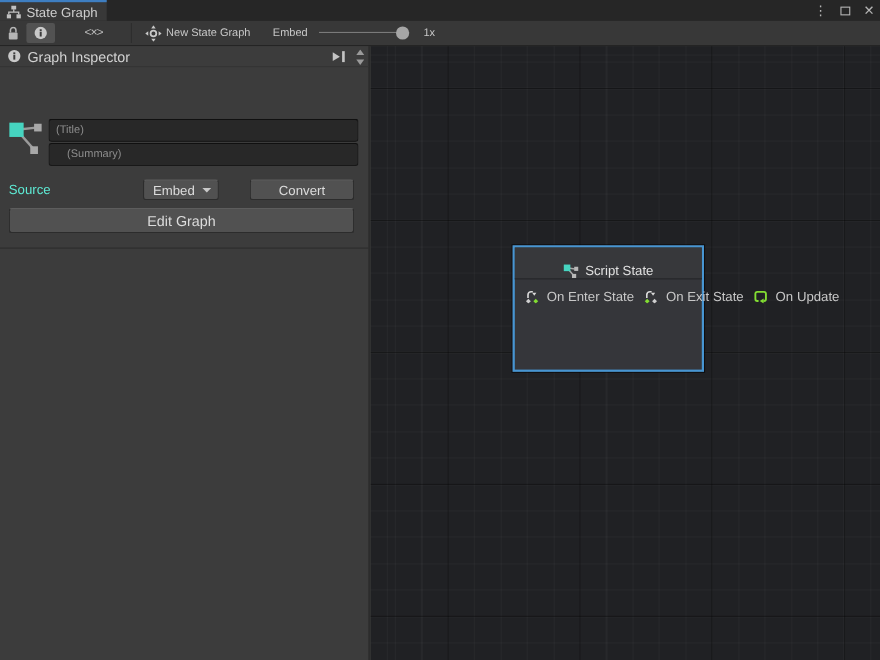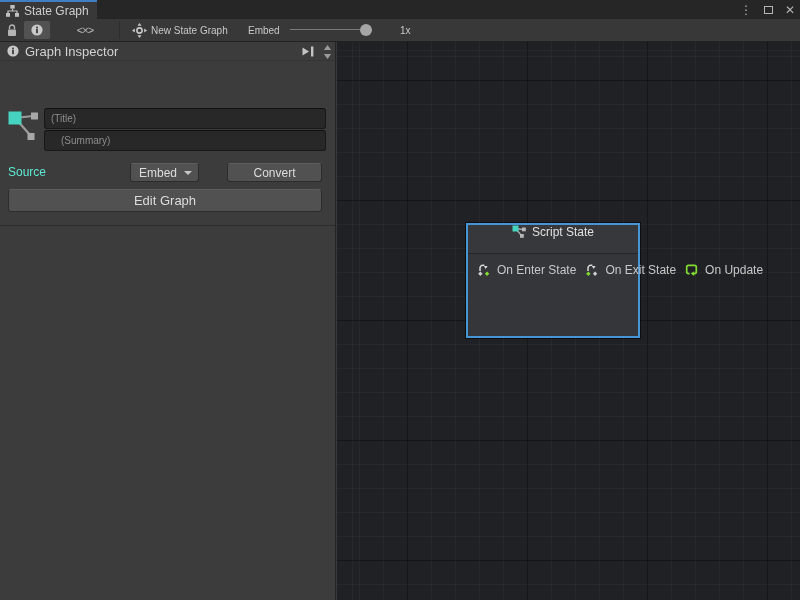--- a/index.html
+++ b/index.html
@@ -24,21 +24,21 @@
   .info-toggle{left:24px;width:26px;height:18px;top:2px;background:#525252;border-radius:2px;}
   .code-btn{left:70px;width:30px;font-size:11px;color:#bdbdbd;letter-spacing:-1px;}
   .tb-divider{position:absolute;top:2px;height:18px;width:1px;background:#2d2d2d;}
   .move-icon-wrap{left:131px;width:17px;}
   .tb-text{font-size:10px;color:#c8c8c8;white-space:nowrap;}
   .new-graph-label{position:absolute;left:151px;top:0;height:22px;display:flex;align-items:center;}
   .zoom-label{position:absolute;left:248px;top:0;height:22px;display:flex;align-items:center;}
   .slider{position:absolute;left:290px;top:0;width:82px;height:22px;}
   .slider-track{position:absolute;left:0;right:0;top:10px;height:1px;background:#7a7a7a;}
   .slider-thumb{position:absolute;left:70px;top:5px;width:12px;height:12px;border-radius:50%;background:#a6a6a6;}
-  .zoom-value{position:absolute;left:400px;top:0;height:22px;display:flex;align-items:center;}
+  .zoom-value{position:absolute;left:385px;top:0;height:22px;display:flex;align-items:center;}
   .tb-right{position:absolute;right:0;top:0;height:22px;display:flex;align-items:stretch;}
   .tb-btn{display:flex;align-items:center;gap:4px;padding:0 7px;font-size:12px;color:#cdcdcd;
           border-left:1px solid #2e2e2e;white-space:nowrap;}
   .tb-btn.disabled{color:#787878;}
   .tri-down{width:0;height:0;border-left:4px solid transparent;border-right:4px solid transparent;
             border-top:4px solid #c8c8c8;margin-top:1px;}
   .tb-btn.disabled .tri-down{border-top-color:#787878;}
 
   
   .panel{position:absolute;left:0;top:42px;width:336px;height:558px;background:#3c3c3c;
@@ -70,21 +70,21 @@
       repeating-linear-gradient(to right, rgba(0,0,0,0.45) 0 1px, transparent 1px 120px),
       repeating-linear-gradient(to bottom, rgba(0,0,0,0.45) 0 1px, transparent 1px 120px),
       repeating-linear-gradient(to right, rgba(255,255,255,0.030) 0 1px, transparent 1px 24px),
       repeating-linear-gradient(to bottom, rgba(255,255,255,0.030) 0 1px, transparent 1px 24px);
     background-position:70px 38px,70px 38px,22px 14px,22px 14px;}
 
   
   .node{position:absolute;left:129px;top:181px;width:174px;height:115px;background:#35363a;
         border:2px solid #4795d2;box-shadow:0 0 0 1px rgba(0,0,0,0.55);display:flex;flex-direction:column;}
   .node-header{height:29px;background:#37383b;border-bottom:1px solid #242528;display:flex;
-               align-items:flex-start;justify-content:center;gap:6px;flex:none;}
+               align-items:flex-end;justify-content:center;gap:6px;flex:none;}
   .node-title{font-size:12px;color:#e0e0e0;}
   .node-body{flex:1;display:flex;flex-direction:row;padding-top:5px;}
   .node-row{height:21px;display:flex;align-items:center;gap:7px;padding-left:9px;}
   .node-row-label{font-size:12px;color:#c8c8c8;white-space:nowrap;}
   .node-footer{margin-top:auto;height:11px;background:#2d2e31;border-top:1px solid #26272a;flex:none;}
 
   svg{display:block;}
 </style>
 </head>
 <body>

